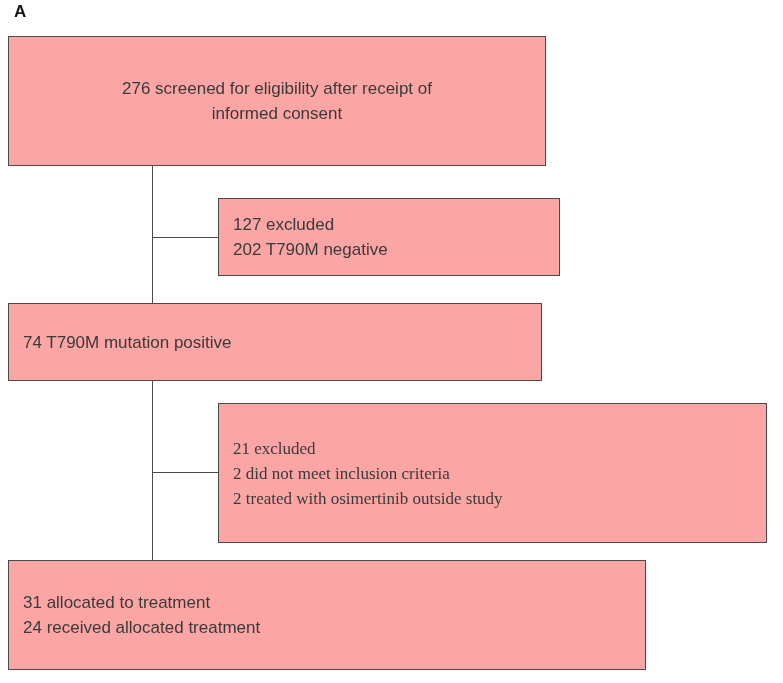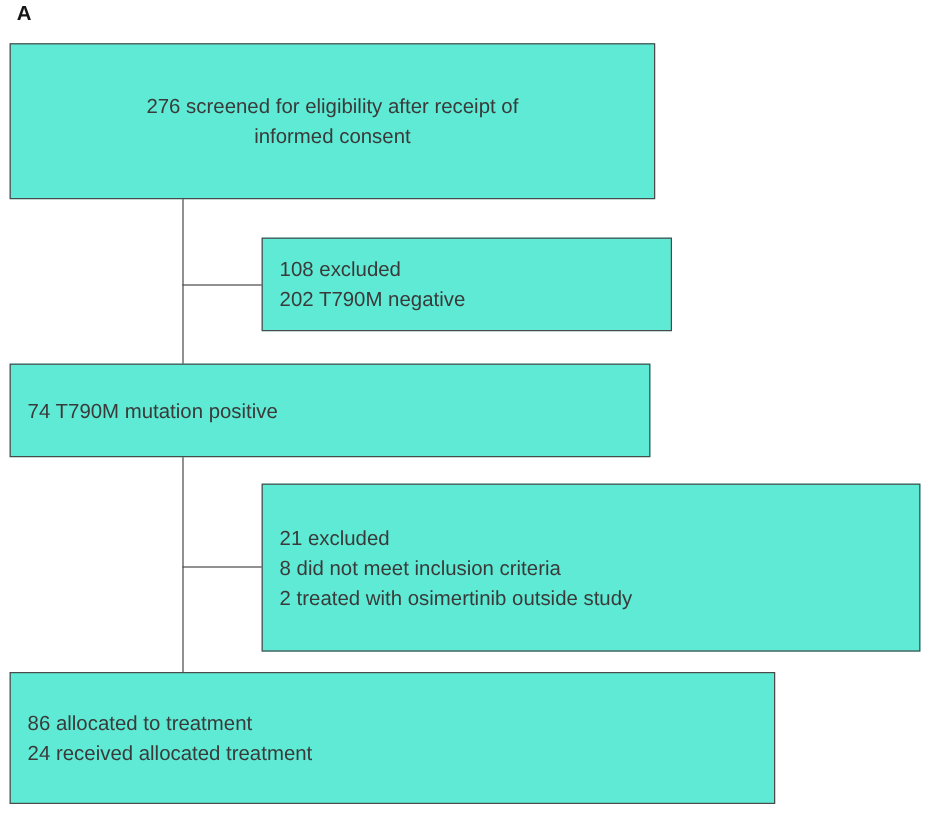--- a/index.html
+++ b/index.html
@@ -34,21 +34,21 @@
     font-weight: bold;
     color: #161616;
     letter-spacing: 0.2px;
   }
 
   
   .flow-box {
     position: absolute;
     box-sizing: border-box;
     border: 1.3px solid #4a4a4a;
-    background: #5eead4;
+    background: #fca5a5;
     display: flex;
     flex-direction: column;
     justify-content: center;
   }
 
   .box-text {
     font-size: 17px;
     line-height: 25px;
     color: #3a3a3a;
     white-space: pre;
@@ -89,32 +89,32 @@
   <div class="connector v" style="left:152px; top:380px; height:181px;"></div>
 
   <div class="connector h" style="left:152px; top:472px; width:67px;"></div>
 
   <div class="flow-box box-centered" style="left:8px; top:36px; width:538px; height:130px;">
     <div class="box-text">276 screened for eligibility after receipt of</div>
     <div class="box-text">informed consent</div>
   </div>
 
   <div class="flow-box box-left" style="left:218px; top:198px; width:342px; height:78px;">
-    <div class="box-text">108 excluded</div>
+    <div class="box-text">127 excluded</div>
     <div class="box-text line-indent-1">202 T790M negative</div>
   </div>
 
   <div class="flow-box box-left" style="left:8px; top:303px; width:534px; height:78px;">
     <div class="box-text">74 T790M mutation positive</div>
   </div>
 
-  <div class="flow-box box-left" style="left:218px; top:403px; width:549px; height:140px;">
+  <div class="flow-box box-left" style="left:218px; top:403px; width:549px; height:140px;font-family:Liberation Serif, serif;">
     <div class="box-text">21 excluded</div>
-    <div class="box-text line-indent-1">8 did not meet inclusion criteria</div>
+    <div class="box-text line-indent-1">2 did not meet inclusion criteria</div>
     <div class="box-text line-indent-1">2 treated with osimertinib outside study</div>
   </div>
 
   <div class="flow-box box-left" style="left:8px; top:560px; width:638px; height:110px;">
-    <div class="box-text">86 allocated to treatment</div>
+    <div class="box-text">31 allocated to treatment</div>
     <div class="box-text line-indent-deep">24 received allocated treatment</div>
   </div>
 
 </div>
 
 </body></html>

